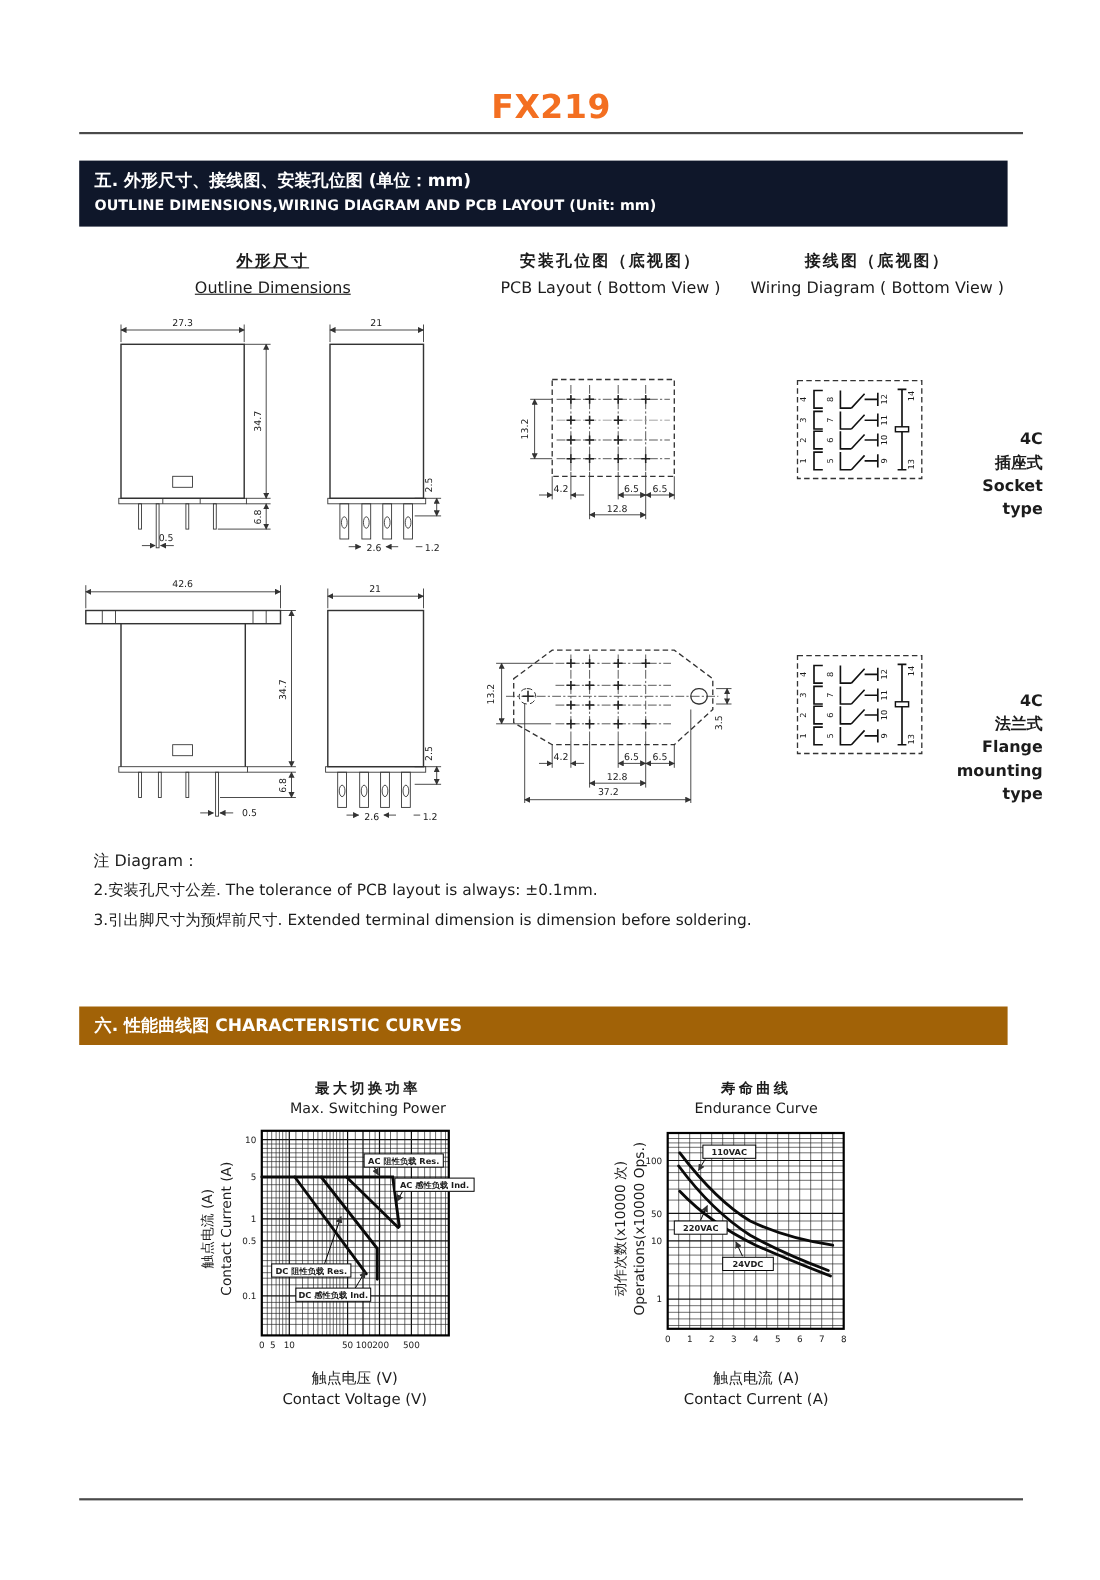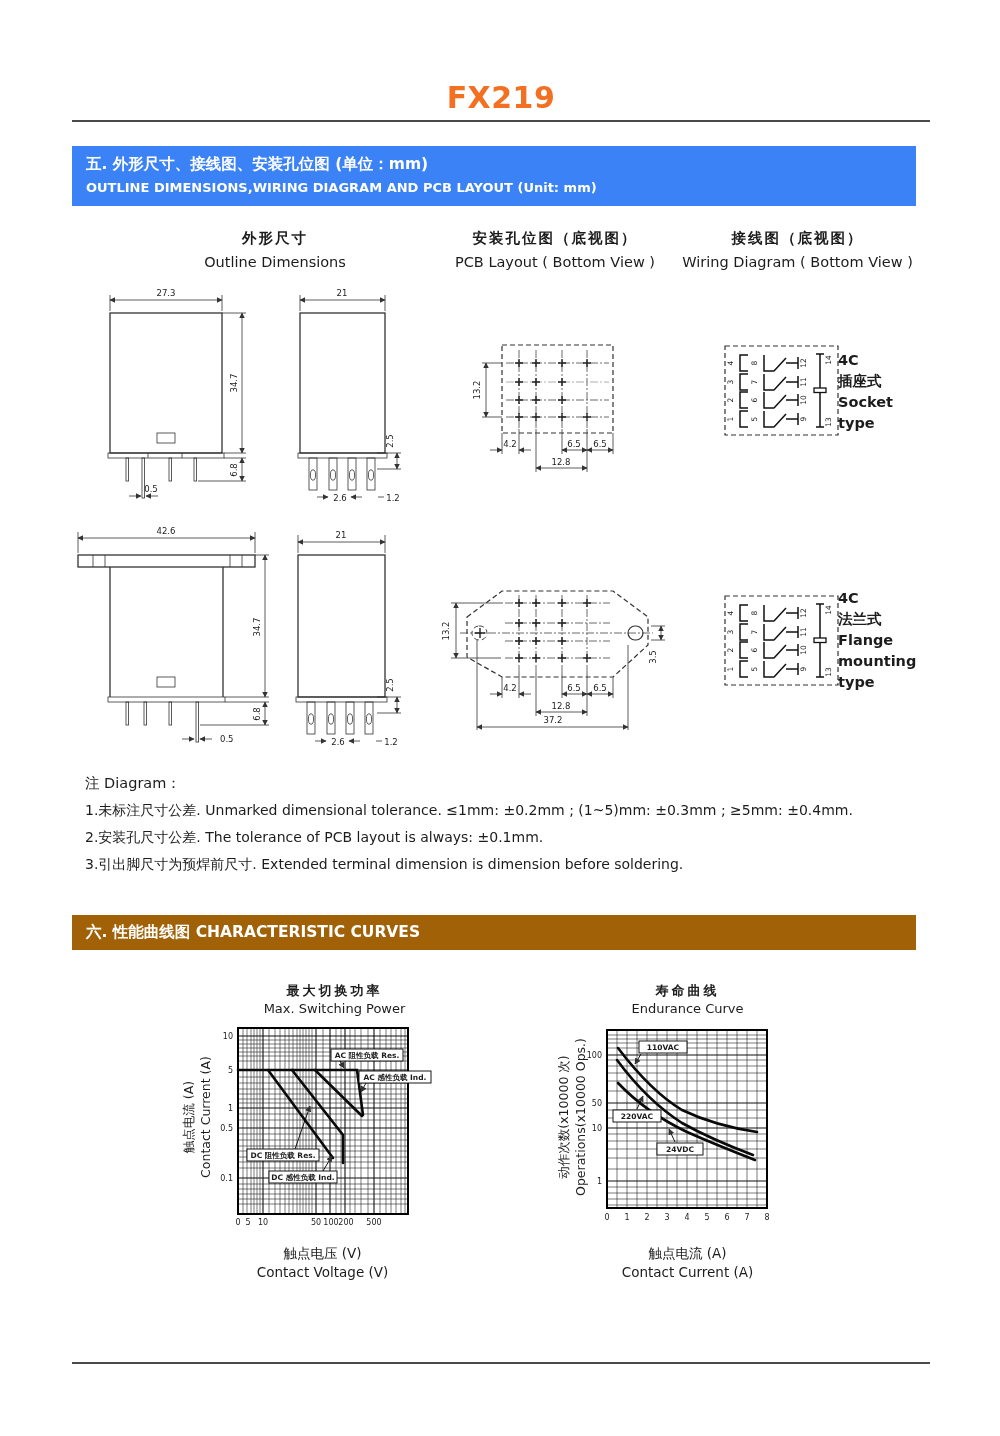--- a/index.html
+++ b/index.html
@@ -6,22 +6,22 @@
   body{font-family:"DejaVu Sans","Liberation Sans",sans-serif;color:#1c1c1c;}
   .page{position:relative;width:1000px;height:1436px;background:#ffffff;overflow:hidden;}
   .model{position:absolute;left:72px;top:80px;width:858px;text-align:center;
          font-size:30px;font-weight:800;letter-spacing:.5px;}
   .rule{position:absolute;left:72px;width:858px;height:0;border-top:2px solid #4a4a4a;}
   .banner{position:absolute;left:72px;width:830px;color:#fff;font-weight:bold;
           padding:7px 0 7px 14px;line-height:23px;font-size:15.5px;}
   .banner .en{font-size:13px;}
   .colhead{position:absolute;text-align:center;font-size:14.5px;line-height:24px;}
   .colhead .zh{font-weight:bold;letter-spacing:2px;}
-  .typelabel{position:absolute;width:110px;text-align:left;font-size:14.5px;
-             font-weight:bold;line-height:21px;}
+  .typelabel{position:absolute;width:110px;text-align:right;font-size:14.5px;
+             font-weight:bold;line-height:21px;margin-top:40px;}
   .remark{position:absolute;left:85px;top:770px;width:830px;font-size:14px;line-height:27px;}
   .remark .rt{font-size:14.5px;}
   .ctitle{position:absolute;text-align:center;font-size:13px;line-height:18px;}
   .ctitle .zh{letter-spacing:3px;font-weight:600;}
   .axlab{position:absolute;text-align:center;font-size:13.5px;line-height:19px;}
   .ylab{position:absolute;text-align:center;font-size:12.5px;line-height:17px;
         transform:rotate(-90deg);}
   svg{position:absolute;overflow:visible;}
   svg text{font-family:"DejaVu Sans","Liberation Sans",sans-serif;fill:#1c1c1c;}
   .ol{stroke:#333;stroke-width:1.3;fill:none;}
@@ -43,26 +43,26 @@
   .wire{stroke:#111;stroke-width:1.5;fill:none;}
 </style>
 </head>
 <body>
 
 <div class="page">
 
   <div class="model" style="color:#f36f21;">FX219</div>
   <div class="rule" style="top:120px;"></div>
 
-  <div class="banner" style="top:146px;background:#3b82f6;">
+  <div class="banner" style="top:146px;background:#0f172a;">
     <div class="zh">五. 外形尺寸、接线图、安装孔位图 (单位：mm)</div>
     <div class="en">OUTLINE DIMENSIONS,WIRING DIAGRAM AND PCB LAYOUT (Unit: mm)</div>
   </div>
 
-  <div class="colhead" style="left:145px;top:226px;width:260px;">
+  <div class="colhead" style="left:118px;top:226px;width:260px;text-decoration:underline;">
     <div class="zh">外形尺寸</div>
     <div class="en">Outline Dimensions</div>
   </div>
   <div class="colhead" style="left:425px;top:226px;width:260px;">
     <div class="zh">安装孔位图（底视图）</div>
     <div class="en">PCB Layout ( Bottom View )</div>
   </div>
   <div class="colhead" style="left:660px;top:226px;width:275px;">
     <div class="zh">接线图（底视图）</div>
     <div class="en">Wiring Diagram ( Bottom View )</div>
@@ -341,21 +341,20 @@
   <div class="typelabel" style="left:838px;top:588px;">
     <div>4C</div>
     <div>法兰式</div>
     <div>Flange</div>
     <div>mounting</div>
     <div>type</div>
   </div>
 
   <div class="remark">
     <div class="rt">注 Diagram：</div>
-    <div>1.未标注尺寸公差. Unmarked dimensional tolerance.  ≤1mm: ±0.2mm ; (1~5)mm: ±0.3mm ; ≥5mm: ±0.4mm.</div>
     <div>2.安装孔尺寸公差. The tolerance of PCB layout is always: ±0.1mm.</div>
     <div>3.引出脚尺寸为预焊前尺寸. Extended terminal dimension is dimension before soldering.</div>
   </div>
 
   <div class="banner" style="top:915px;padding:6px 0 6px 14px;background:#a16207;">
     <div>六. 性能曲线图 CHARACTERISTIC CURVES</div>
   </div>
 
   <div class="ctitle" style="left:212px;top:982px;width:245px;">
     <div class="zh">最大切换功率</div>

